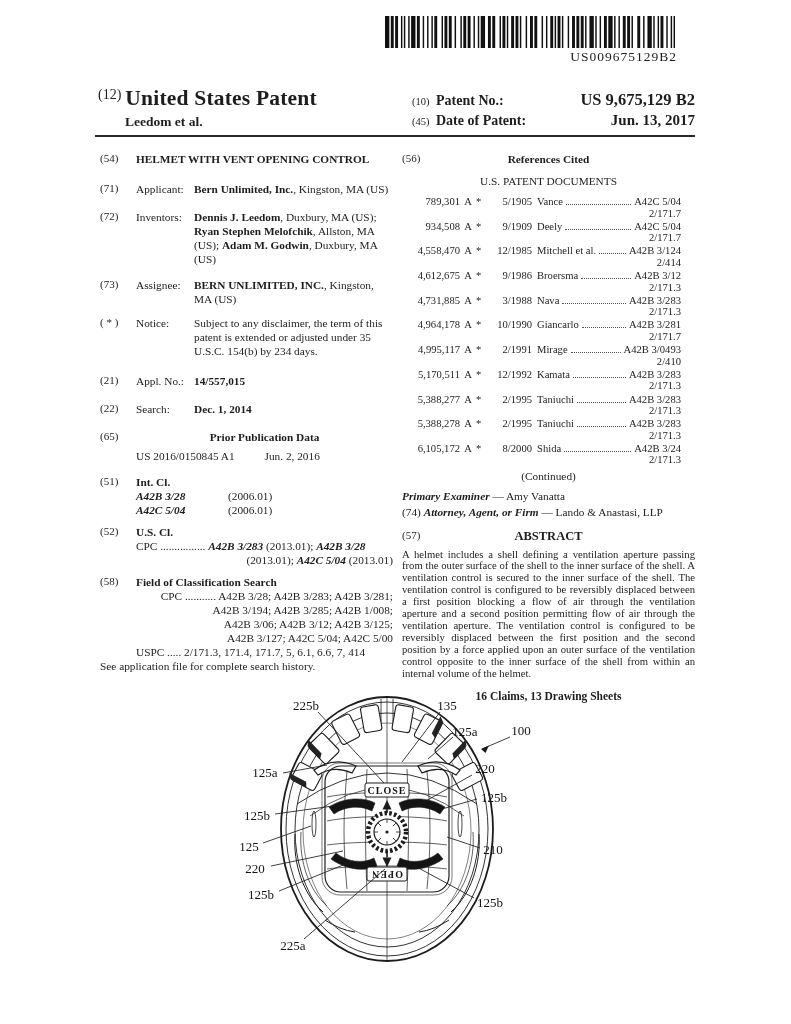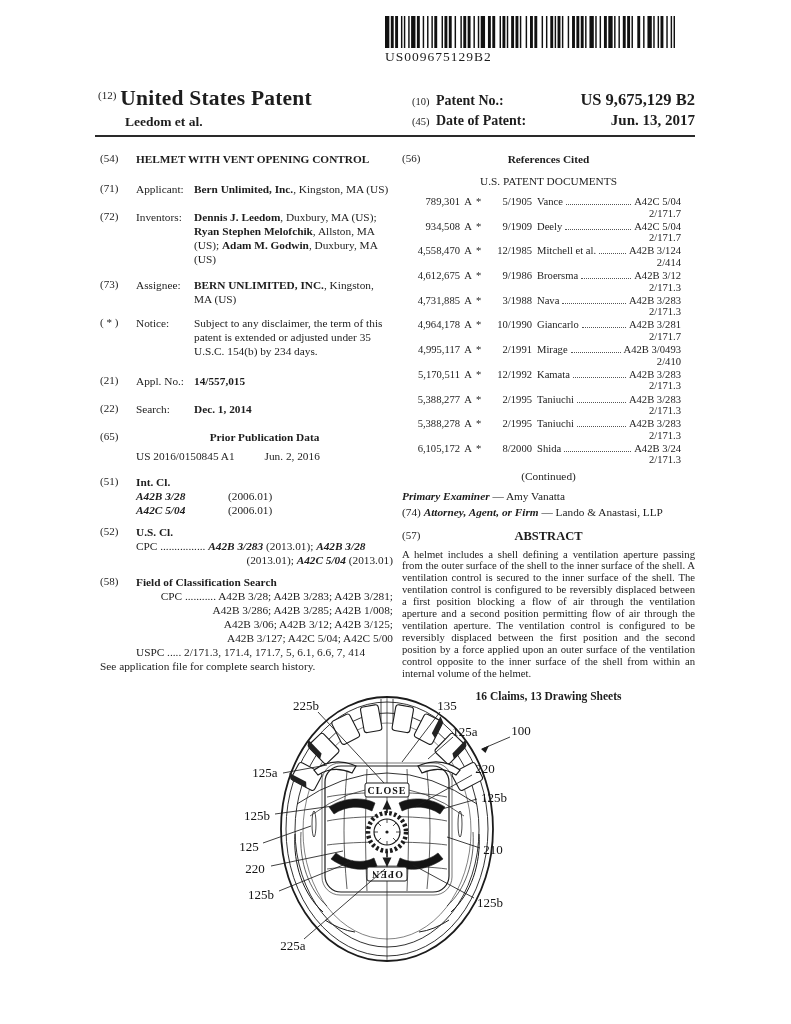--- a/index.html
+++ b/index.html
@@ -2,26 +2,26 @@
 <html><head>
 <meta charset="utf-8">
 <style>
   html,body { margin:0; padding:0; background:#ffffff; }
   .page {
     position:relative; width:791px; height:1024px; background:#fff;
     font-family:"Liberation Serif","DejaVu Serif",serif; color:#1d1d1d;
     overflow:hidden;
   }
   
-  .barcode-wrap { position:absolute; left:385px; top:16px; width:292px; text-align:left; }
+  .barcode-wrap { position:absolute; left:385px; top:16px; width:292px; text-align:right; }
   .barcode-svg { display:block; width:292px; height:32px; }
   .barcode-text { font-size:13.5px; letter-spacing:1px; margin-top:1px; }
   
   .hdr-left { position:absolute; left:98px; top:86px; }
-  .hdr-num { font-size:11px; vertical-align:6px; }
+  .hdr-num { font-size:14px; vertical-align:6px; }
   .hdr-title { font-size:21.5px; font-weight:bold; letter-spacing:.2px; }
   .hdr-party { font-size:13.5px; font-weight:bold; margin:3px 0 0 27px; }
   .hdr-right { position:absolute; left:412px; top:90px; width:283px; font-size:14px; }
   .hdr-row { display:flex; align-items:baseline; margin-bottom:2px; }
   .hdr-row .n { font-size:10.5px; width:24px; }
   .hdr-row .lbl { font-weight:bold; }
   .hdr-row .val { margin-left:auto; font-weight:bold; }
   .hdr-row .val.big { font-size:16.5px; }
   .hdr-row .val.med { font-size:15px; }
   .hdr-rule { position:absolute; left:95px; top:135px; width:600px; border-top:2.2px solid #2a2a2a; }
@@ -242,21 +242,21 @@
       <div class="cpc-l1"><span>CPC ................ </span><span class="bi">A42B 3/283</span><span> (2013.01); </span><span class="bi">A42B 3/28</span></div>
       <div class="cpc-l2"><span>(2013.01); </span><span class="bi">A42C 5/04</span><span> (2013.01)</span></div>
     </div>
 
     <div>
       <div class="item">
         <span class="num">(58)</span>
         <span class="b">Field of Classification Search</span>
       </div>
       <div class="fos-first">CPC ........... A42B 3/28; A42B 3/283; A42B 3/281;</div>
-      <div class="fos-line">A42B 3/286; A42B 3/285; A42B 1/008;</div>
+      <div class="fos-line">A42B 3/194; A42B 3/285; A42B 1/008;</div>
       <div class="fos-line">A42B 3/06; A42B 3/12; A42B 3/125;</div>
       <div class="fos-line">A42B 3/127; A42C 5/04; A42C 5/00</div>
       <div style="margin-left:36px;">USPC ..... 2/171.3, 171.4, 171.7, 5, 6.1, 6.6, 7, 414</div>
       <div style="">See application file for complete search history.</div>
     </div>
   </div>
 
   <div class="col-right">
 
     <div class="refs-head">

